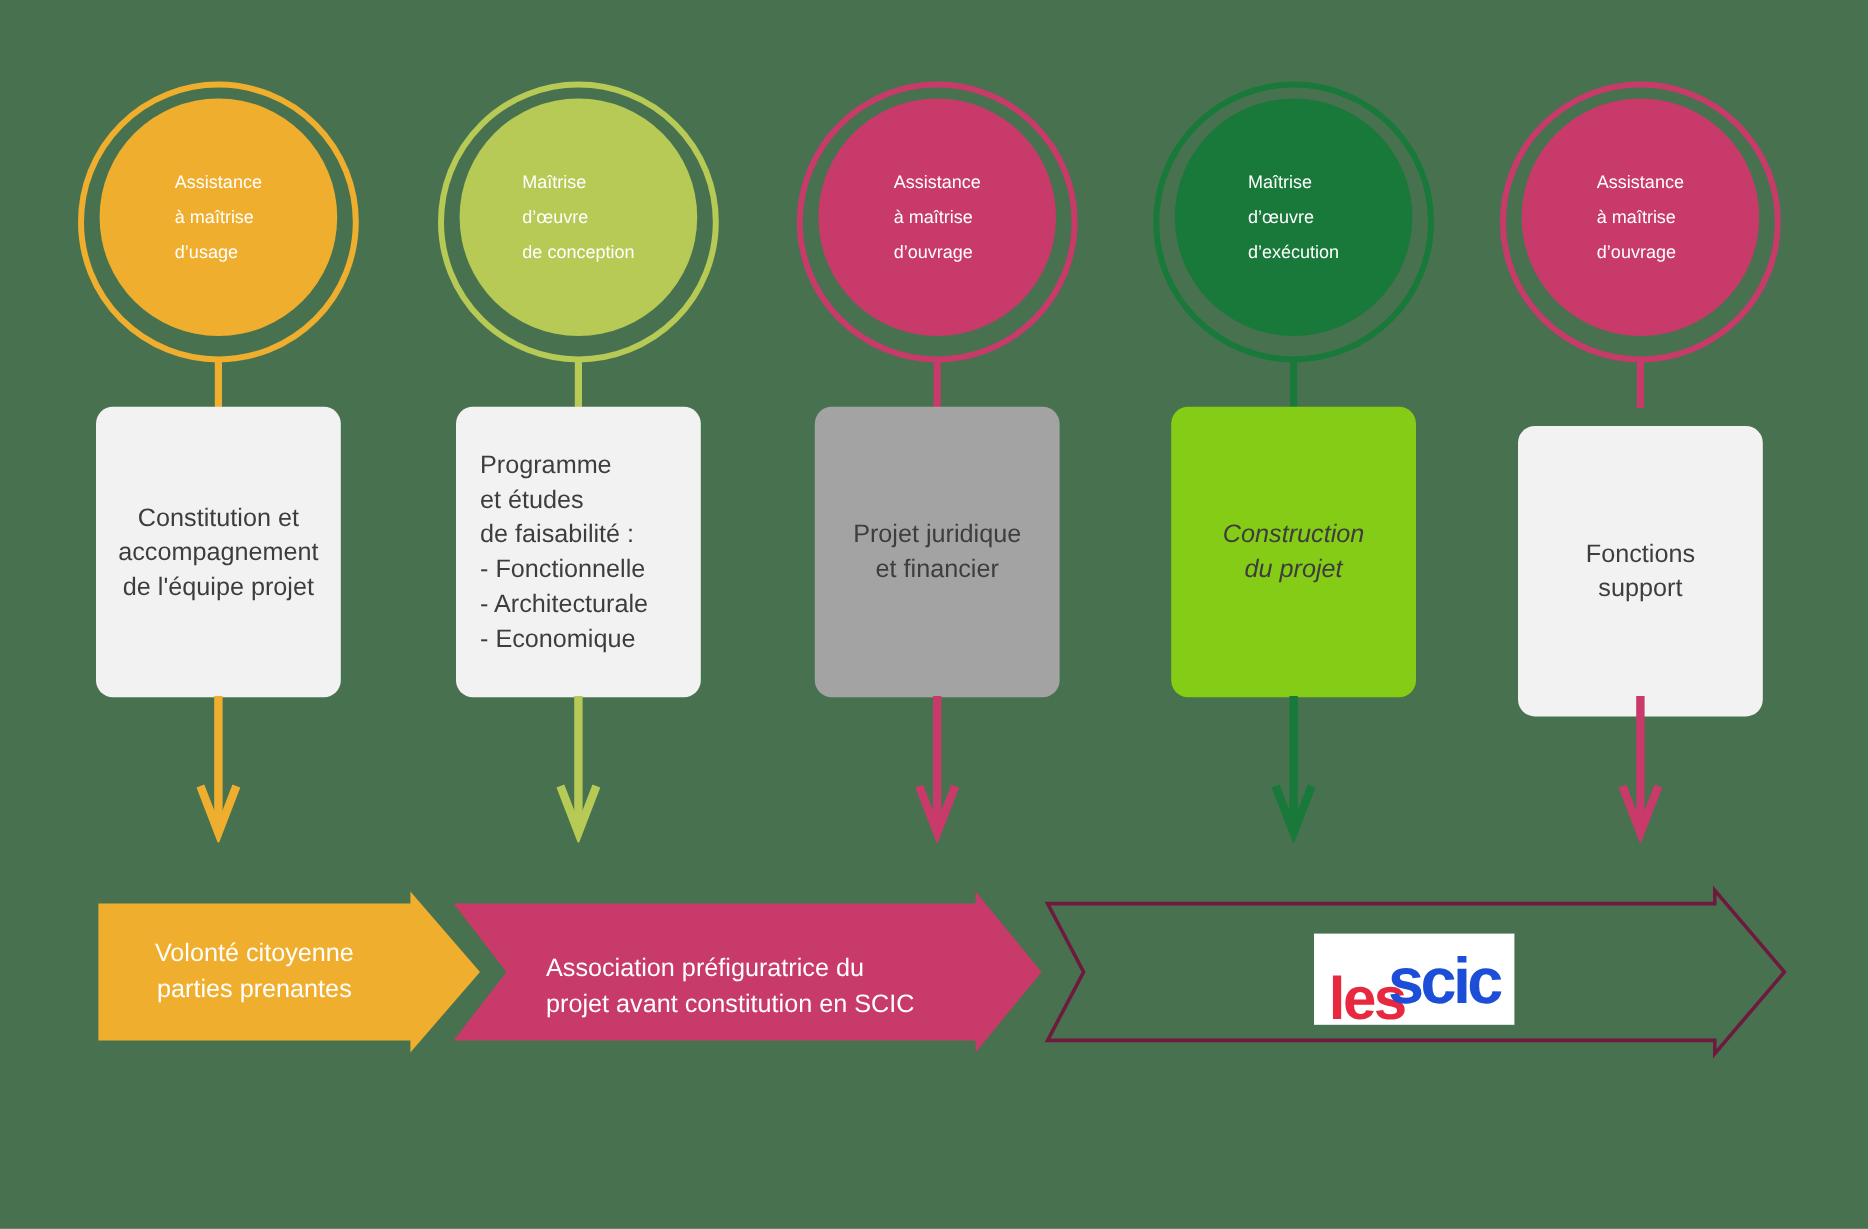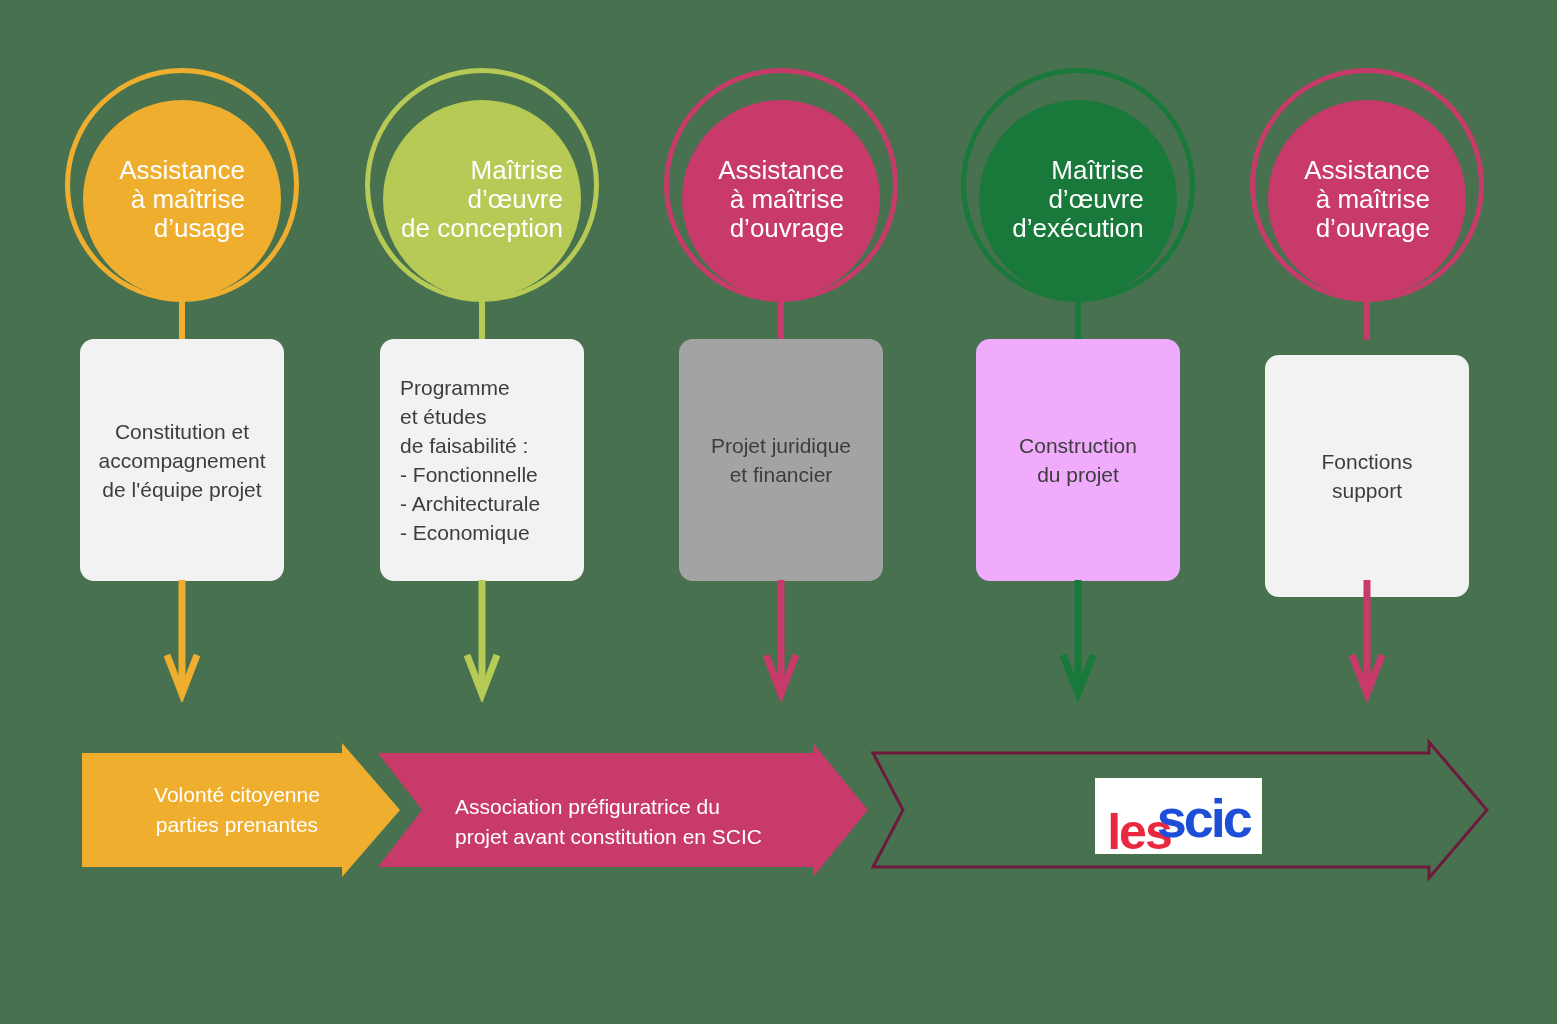--- a/index.html
+++ b/index.html
@@ -19,27 +19,27 @@
     height: 224px;
     border: 5px solid #000;
     border-radius: 50%;
     top: 68px;
   }
   .disc {
     position: absolute;
     width: 198px;
     height: 198px;
     border-radius: 50%;
-    top: 100px;
+    top: 82px;
     display: flex;
     align-items: center;
     justify-content: center;
-    text-align: right;
+    text-align: left;
     color: #ffffff;
-    font-size: 26px;
+    font-size: 15px;
     line-height: 29px;
     white-space: pre-line;
   }
   .stem {
     position: absolute;
     width: 6px;
     height: 42px;
     top: 298px;
   }
   .info-box {
@@ -87,21 +87,20 @@
   }
   .band-label.centered {
     left: 82px;
     top: 753px;
     width: 260px;
     height: 114px;
     display: flex;
     align-items: center;
     justify-content: center;
     text-align: center;
-    padding-left: 25px;
   }
   .band-label.leftal {
     left: 455px;
     top: 753px;
     width: 370px;
     height: 114px;
     display: flex;
     flex-direction: column;
     justify-content: center;
     text-align: left;
@@ -188,21 +187,21 @@
     <polyline points="7,77 22,116 37,77" fill="none" stroke-width="7" stroke="#c73a6a"></polyline>
   </svg>
 
   <div class="ring" style="left: 961px; border-color: rgb(24, 121, 59);"></div>
   <div class="disc" style="left: 979px; background-color: rgb(24, 121, 59);">
     <span>Maîtrise
 d’œuvre
 d’exécution</span>
   </div>
   <div class="stem" style="left: 1075px; background-color: rgb(24, 121, 59);"></div>
-  <div class="info-box" style="left: 976px; background-color: #f0abfc; color: rgb(61, 61, 61);">
+  <div class="info-box" style="left: 976px; background-color: #84cc16; color: rgb(61, 61, 61); font-style: italic;">
     <div class="box-text">Construction
 du projet</div>
   </div>
   <svg class="down-arrow" style="left:1056px" viewBox="0 0 44 124">
     <line x1="22" y1="2" x2="22" y2="112" stroke-width="7" stroke="#18793b"></line>
     <polyline points="7,77 22,116 37,77" fill="none" stroke-width="7" stroke="#18793b"></polyline>
   </svg>
 
   <div class="ring" style="left: 1250px; border-color: rgb(199, 58, 106);"></div>
   <div class="disc" style="left: 1268px; background-color: rgb(199, 58, 106);">

